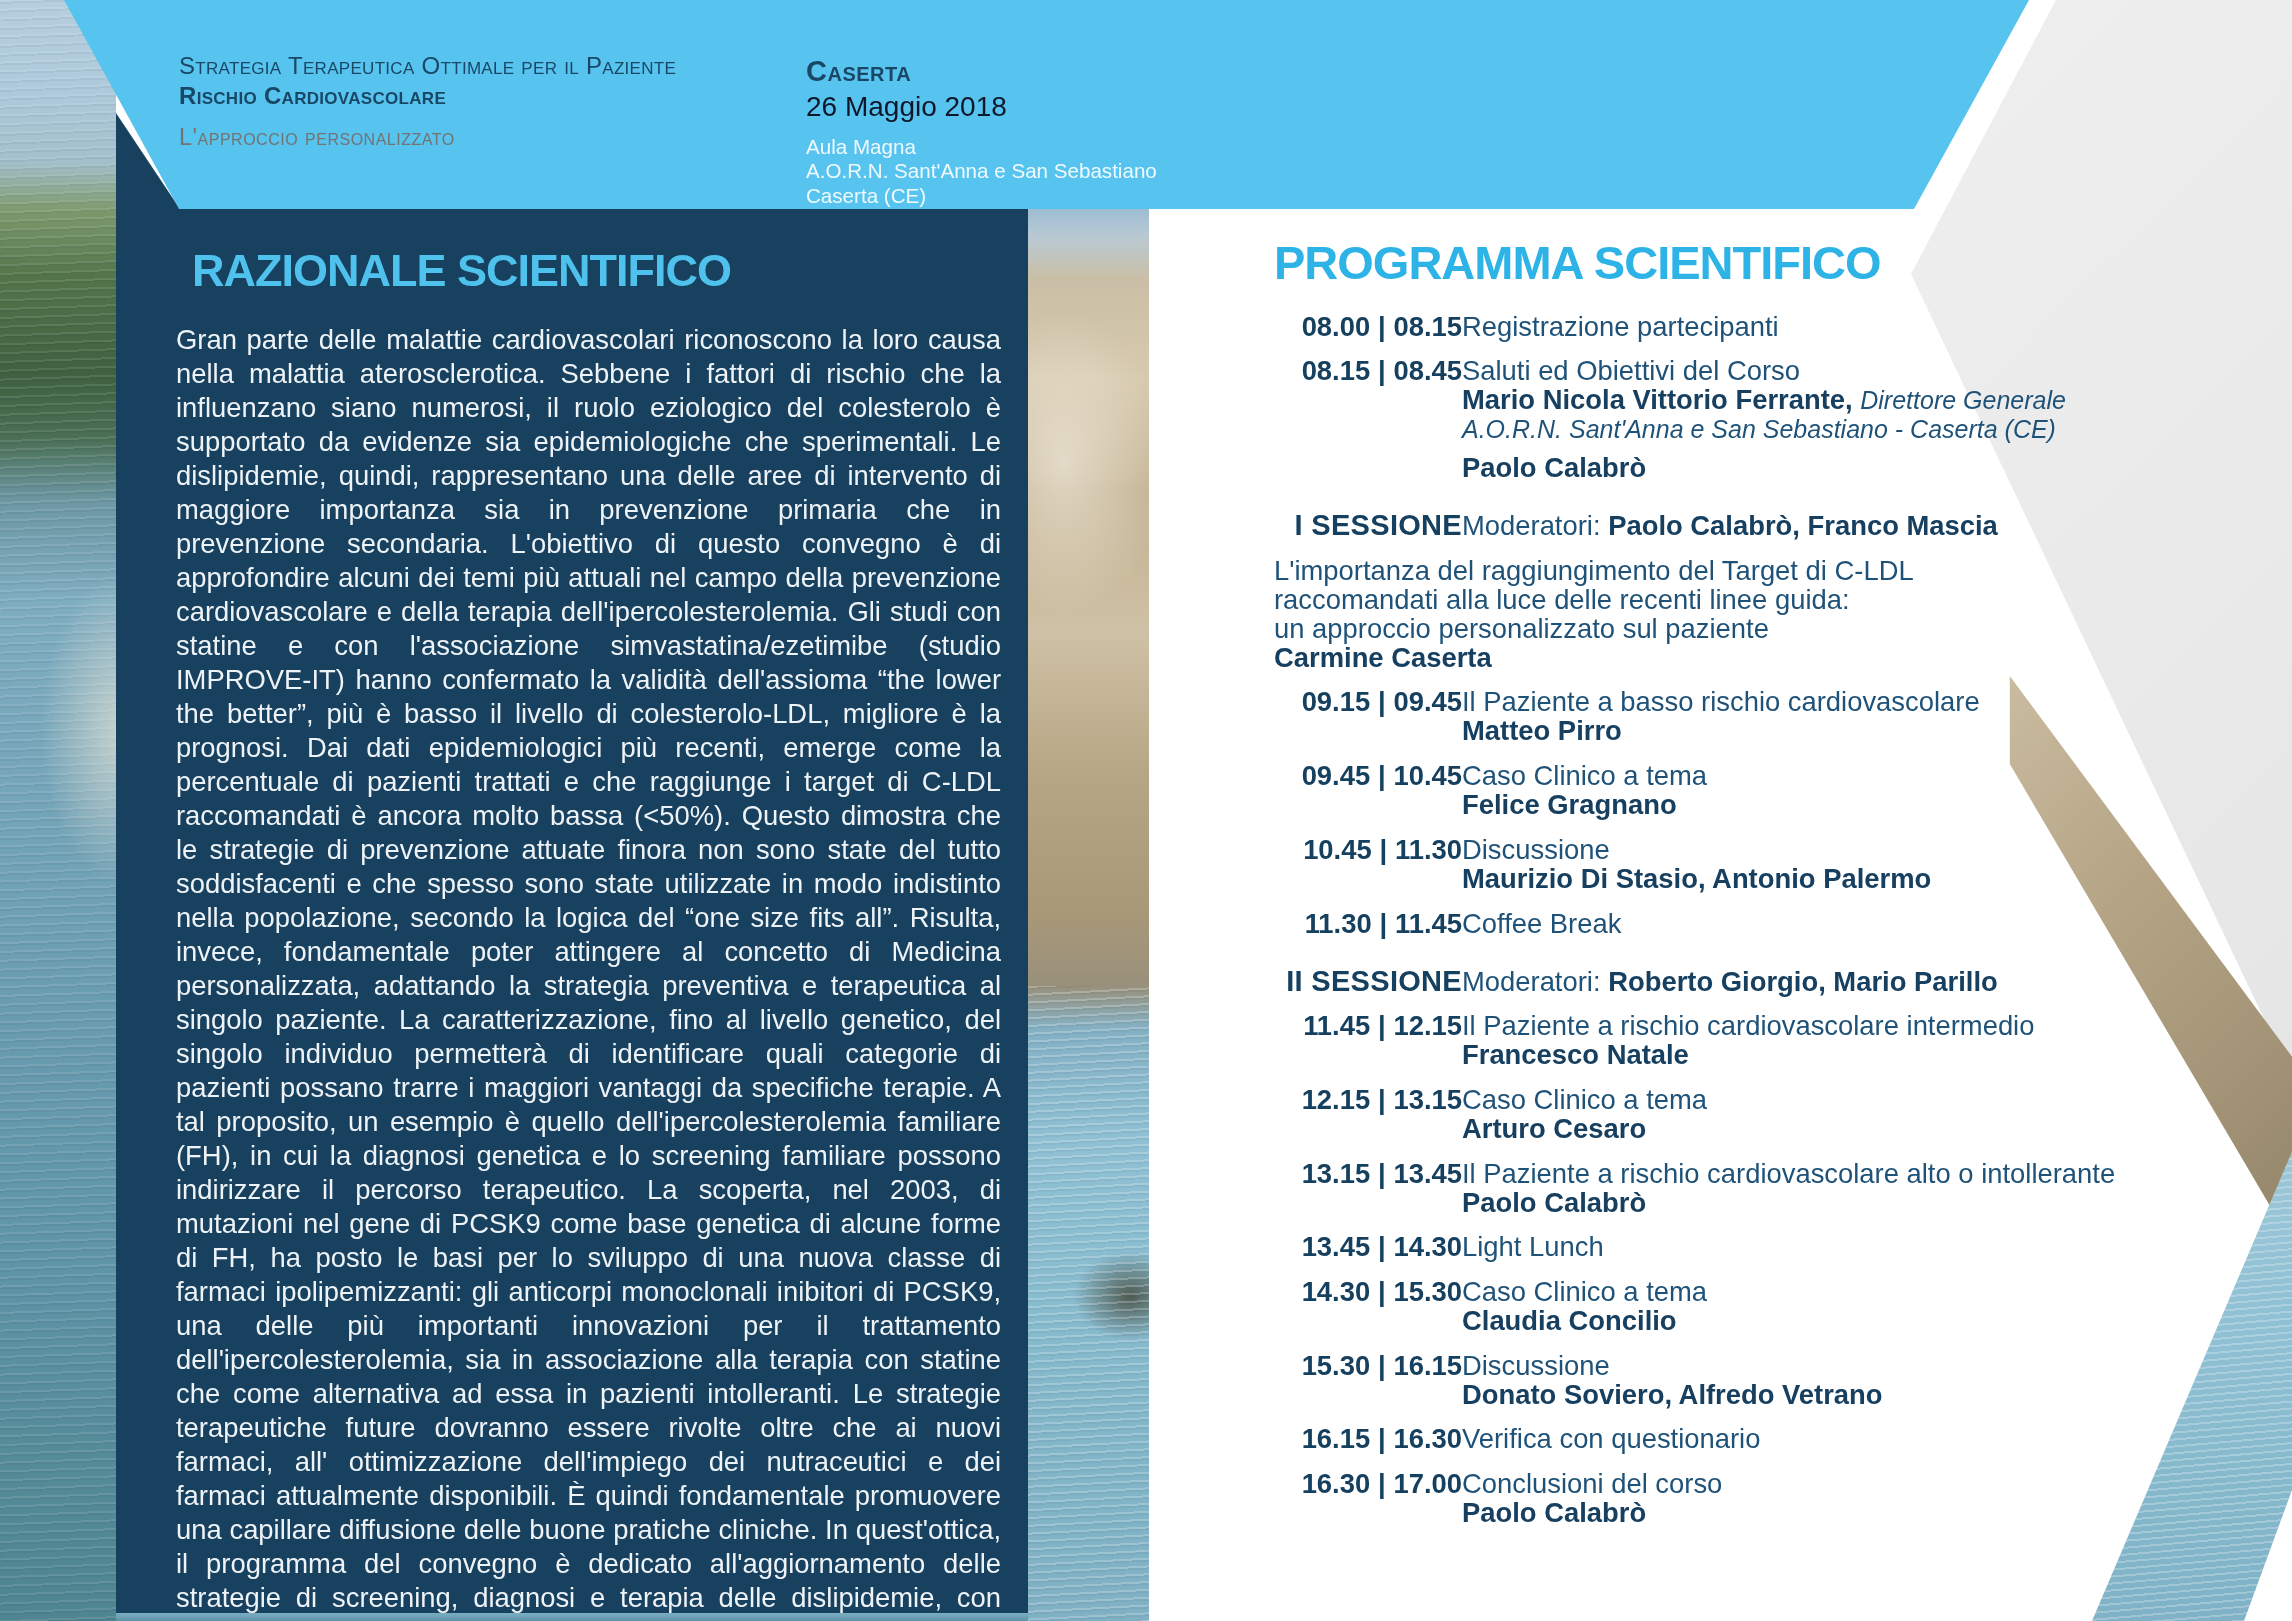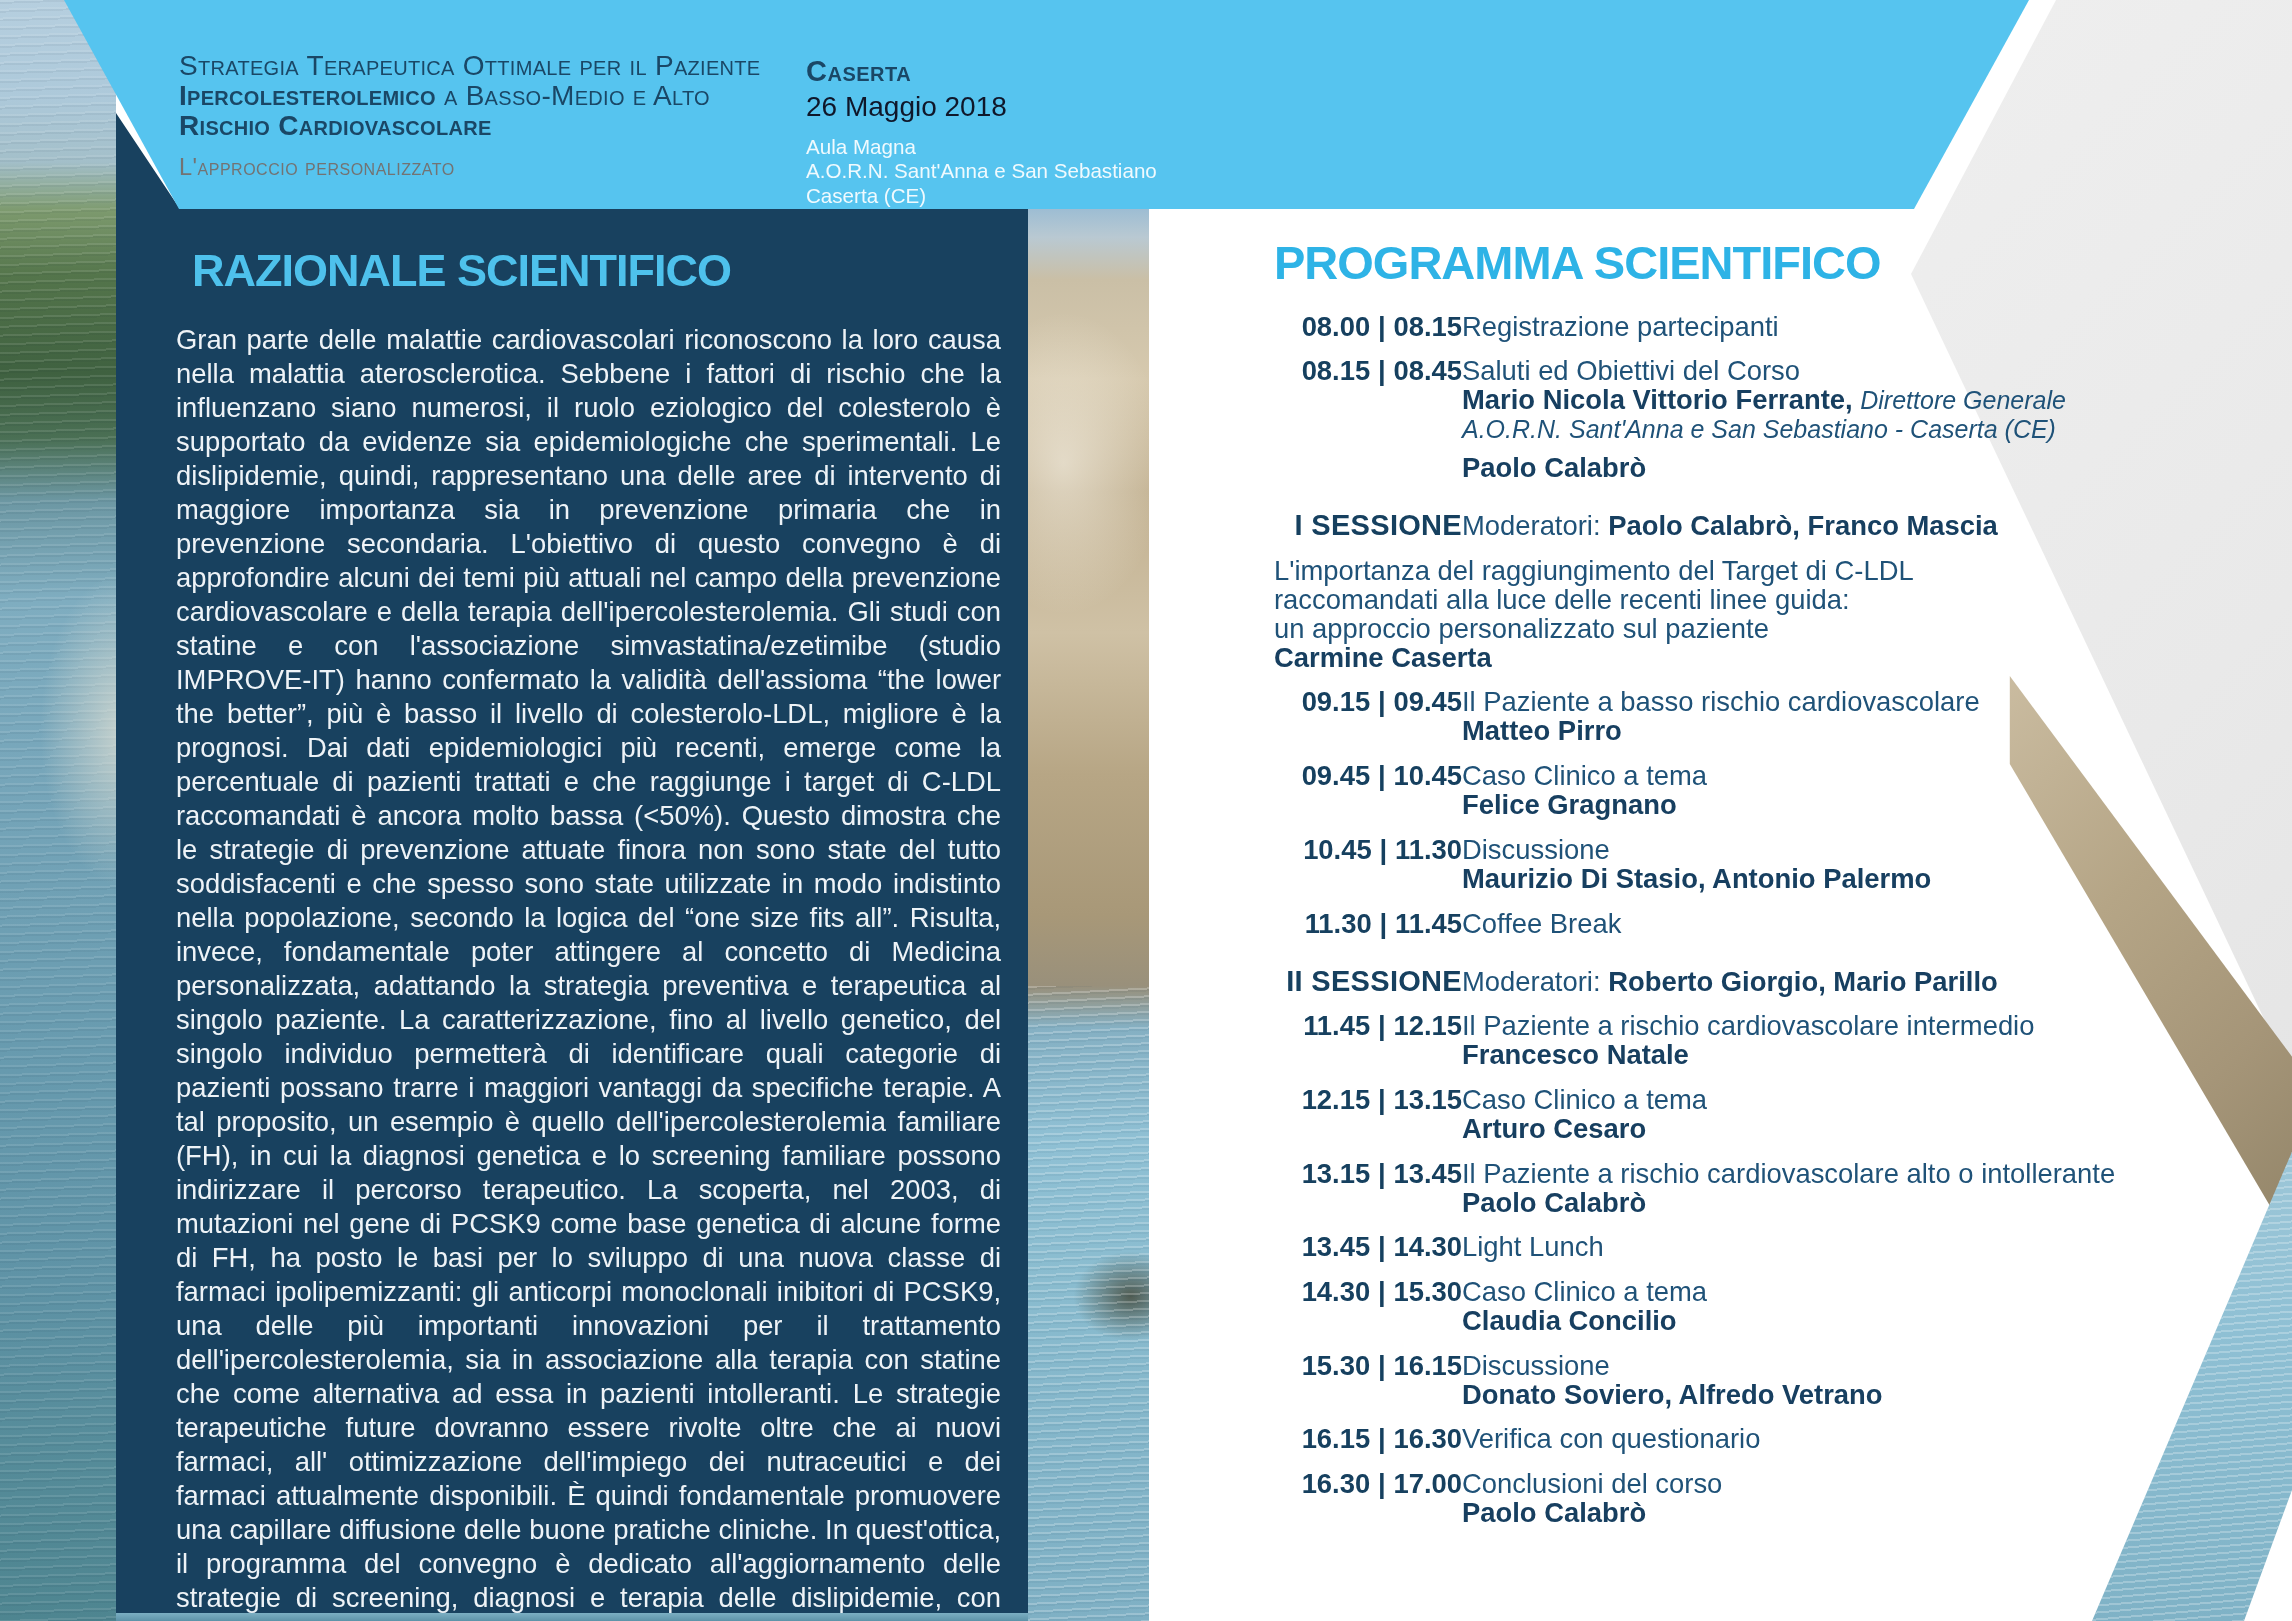--- a/index.html
+++ b/index.html
@@ -70,21 +70,21 @@
     position:absolute;left:2058px;top:1137px;width:234px;height:484px;z-index:2;
     background-image:
       repeating-linear-gradient(175deg, rgba(255,255,255,.25) 0 2px, rgba(0,0,0,0) 2px 6.9px),
       linear-gradient(180deg,#9ec7d8,#8fc0d4 40%,#7fb2c6);
     clip-path:polygon(234px 14.7px, 234px 353px, 186px 484px, 34px 484px);
   }
 
   
   .band-title{position:absolute;left:179px;top:51px;z-index:4;}
   .band-title .tline{
-    font-variant:small-caps;font-size:28px;line-height:30px;color:#1a4766;
+    font-variant:small-caps;font-size:24px;line-height:30px;color:#1a4766;
     letter-spacing:0.3px;font-weight:400;white-space:nowrap;
   }
   .band-title .tline .b{font-weight:700;}
   .band-subtitle{
     margin-top:12.7px;font-variant:small-caps;font-size:23.5px;color:#737373;
     letter-spacing:0.5px;white-space:nowrap;
   }
   .loc-block{position:absolute;left:806px;top:55px;z-index:4;}
   .loc-city{font-variant:small-caps;font-weight:700;font-size:29px;color:#1a4766;letter-spacing:0.5px;}
   .loc-date{font-size:28px;color:#0f172a;margin-top:2.9px;}
@@ -127,21 +127,20 @@
 <div class="water-bottom" data-interactable="false"></div>
 <div class="navy-panel" data-interactable="false"></div>
 <div class="band" data-interactable="false"></div>
 <div class="gray-chevron" data-interactable="false"></div>
 <div class="tan-stripe" data-interactable="false"></div>
 <div class="water-stripe" data-interactable="false"></div>
 
 <div class="band-title" data-interactable="false">
   <div id="band-title-lines" data-interactable="false">
       <div class="tline" data-interactable="false"><span data-interactable="false">Strategia Terapeutica Ottimale per il Paziente</span></div>
-      <div class="tline" data-interactable="false"><span class="b" data-interactable="false">Ipercolesterolemico</span><span data-interactable="false"> a Basso-Medio e Alto</span></div>
       <div class="tline" data-interactable="false"><span class="b" data-interactable="false">Rischio Cardiovascolare</span></div>
     </div>
   <div class="band-subtitle" data-interactable="false">L'approccio personalizzato</div>
 </div>
 <div class="loc-block" data-interactable="false">
   <div class="loc-city" data-interactable="false">Caserta</div>
   <div class="loc-date" data-interactable="false">26 Maggio 2018</div>
   <div class="loc-venue" data-interactable="false">
     <div data-interactable="false">Aula Magna</div>
     <div data-interactable="false">A.O.R.N. Sant'Anna e San Sebastiano</div>

